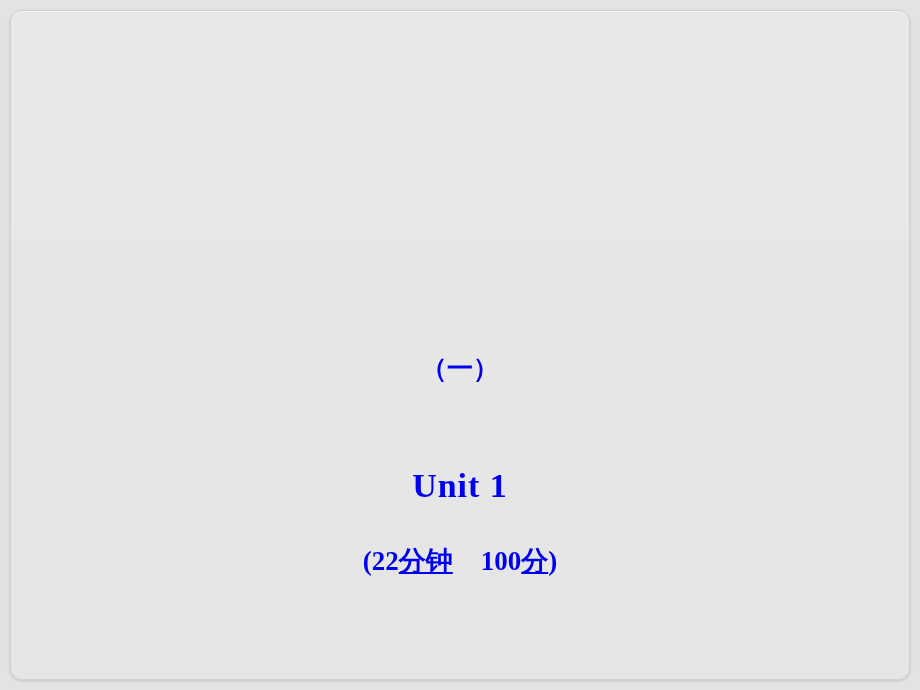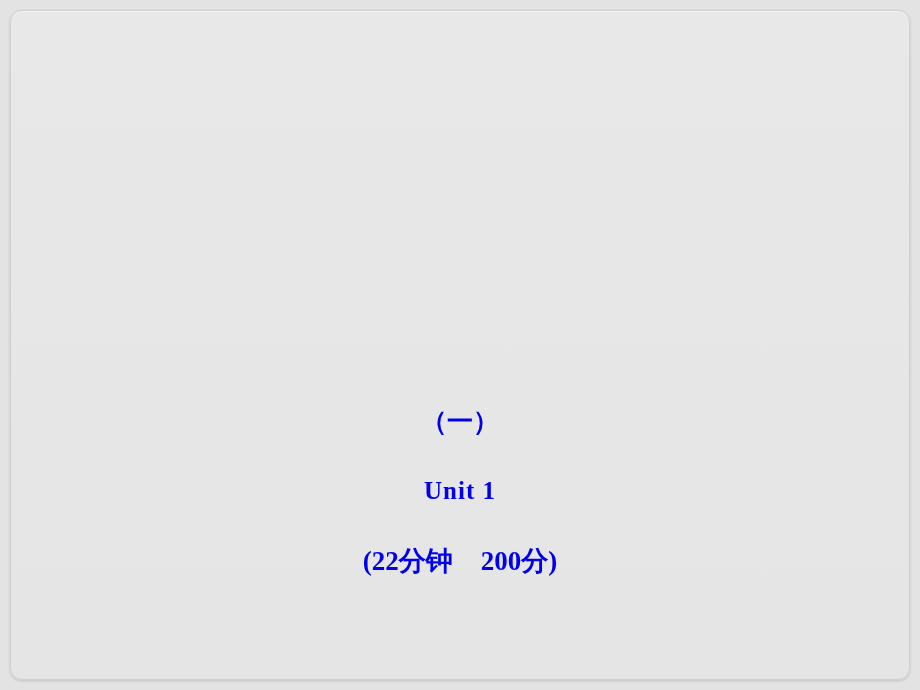--- a/index.html
+++ b/index.html
@@ -45,43 +45,45 @@
       font-weight: bold;
       text-align: center;
     }
     
     .line-1 {
       font-size: 26px;
       font-family: "SimSun", serif;
     }
     
     .line-2 {
-      font-size: 25px;
+      font-size: 34px;
       font-family: "Times New Roman", serif;
       letter-spacing: 1px;
+      margin-top: 43px;
     }
     
     .line-3 {
       font-size: 27px;
       font-family: "Times New Roman", "SimSun", serif;
     }
     
     .line-3 .cjk {
       font-family: "SimHei", "SimSun", sans-serif;
+      text-decoration: underline;
     }
     
     .line-3 .gap {
       display: inline-block;
       width: 28px;
     }
   </style>
 </head>
 <body>
 
 <div class="slide-container">
   <div class="content-block">
     <div class="text-line line-1">（一）</div>
     <div class="text-line line-2">Unit  1</div>
     <div class="text-line line-3">
-      <span>(22</span><span class="cjk">分钟</span><span class="gap"></span><span>200</span><span class="cjk">分</span><span>)</span>
+      <span>(22</span><span class="cjk">分钟</span><span class="gap"></span><span>100</span><span class="cjk">分</span><span>)</span>
     </div>
   </div>
 </div>
 
 </body></html>

